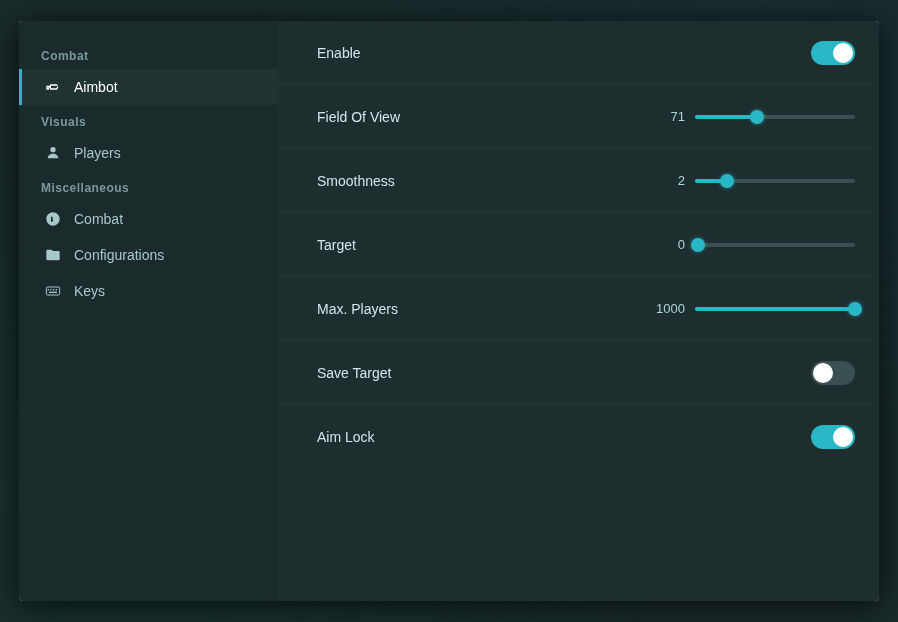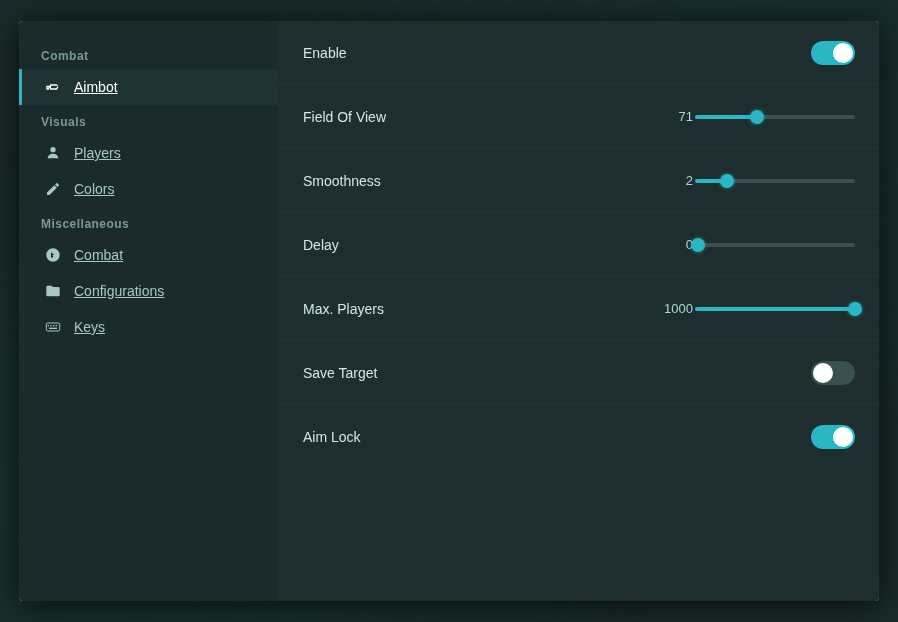--- a/index.html
+++ b/index.html
@@ -48,21 +48,20 @@
     .sidebar-item {
       display: flex;
       align-items: center;
       padding: 9px 22px;
       color: #a8c8c8;
       font-size: 14px;
       cursor: pointer;
       border-left: 3px solid transparent;
       gap: 12px;
       transition: background 0.15s;
-      text-decoration: underline;
     }
 
     .sidebar-item.active {
       color: #fff;
       border-left: 3px solid #29b6c5;
       background: #1f3333;
     }
 
     .sidebar-icon {
       width: 18px;
@@ -113,20 +112,21 @@
     }
 
     .settings-row:last-child {
       border-bottom: none;
     }
 
     .settings-label {
       color: #d0e8e8;
       font-size: 14px;
       font-weight: 400;
+      margin-left: 14px;
     }
 
     .settings-control {
       display: flex;
       align-items: center;
       gap: 12px;
     }
 
     
     .toggle {
@@ -162,21 +162,21 @@
     }
 
     .toggle.off .toggle-knob {
       left: 2px;
     }
 
     
     .slider-container {
       display: flex;
       align-items: center;
-      gap: 2px;
+      gap: 10px;
     }
 
     .slider-value {
       color: #a8d8d8;
       font-size: 13px;
       min-width: 40px;
       text-align: right;
     }
 
     .slider-track {
@@ -238,28 +238,20 @@
       <div class="sidebar-section-label">Visuals</div>
       <div class="sidebar-item">
         <span class="sidebar-icon">
           <svg viewBox="0 0 24 24">
             <circle cx="12" cy="7" r="4"></circle>
             <path d="M4 20c0-4 3.6-7 8-7s8 3 8 7H4z"></path>
           </svg>
         </span>
         <span>Players</span>
       </div>
-      <div class="sidebar-item">
-        <span class="sidebar-icon">
-          <svg viewBox="0 0 24 24">
-            <path d="M3 17.25V21h3.75L17.81 9.94l-3.75-3.75L3 17.25zM20.71 7.04a1 1 0 000-1.41l-2.34-2.34a1 1 0 00-1.41 0l-1.83 1.83 3.75 3.75 1.83-1.83z"></path>
-          </svg>
-        </span>
-        <span>Colors</span>
-      </div>
       <div class="sidebar-section-label">Miscellaneous</div>
       <div class="sidebar-item">
         <span class="sidebar-icon">
           <svg viewBox="0 0 24 24">
             <path d="M12 2C6.48 2 2 6.48 2 12s4.48 10 10 10 10-4.48 10-10S17.52 2 12 2zm-1 14H9V8l5 4-3 4zm3-6.5L11 12l1.5 2.5 3-4.5z"></path>
           </svg>
         </span>
         <span>Combat</span>
       </div>
       <div class="sidebar-item">
@@ -313,21 +305,21 @@
             <div class="slider-container">
               <span class="slider-value">2</span>
               <div class="slider-track">
                 <div class="slider-fill" style="width: 20%;"></div>
                 <div class="slider-thumb" style="left: 20%;"></div>
               </div>
             </div>
           </div>
         </div>
         <div class="settings-row">
-          <span class="settings-label">Delay</span>
+          <span class="settings-label">Target</span>
           <div class="settings-control">
             <div class="slider-container">
               <span class="slider-value">0</span>
               <div class="slider-track">
                 <div class="slider-fill" style="width: 2%;"></div>
                 <div class="slider-thumb" style="left: 2%;"></div>
               </div>
             </div>
           </div>
         </div>

